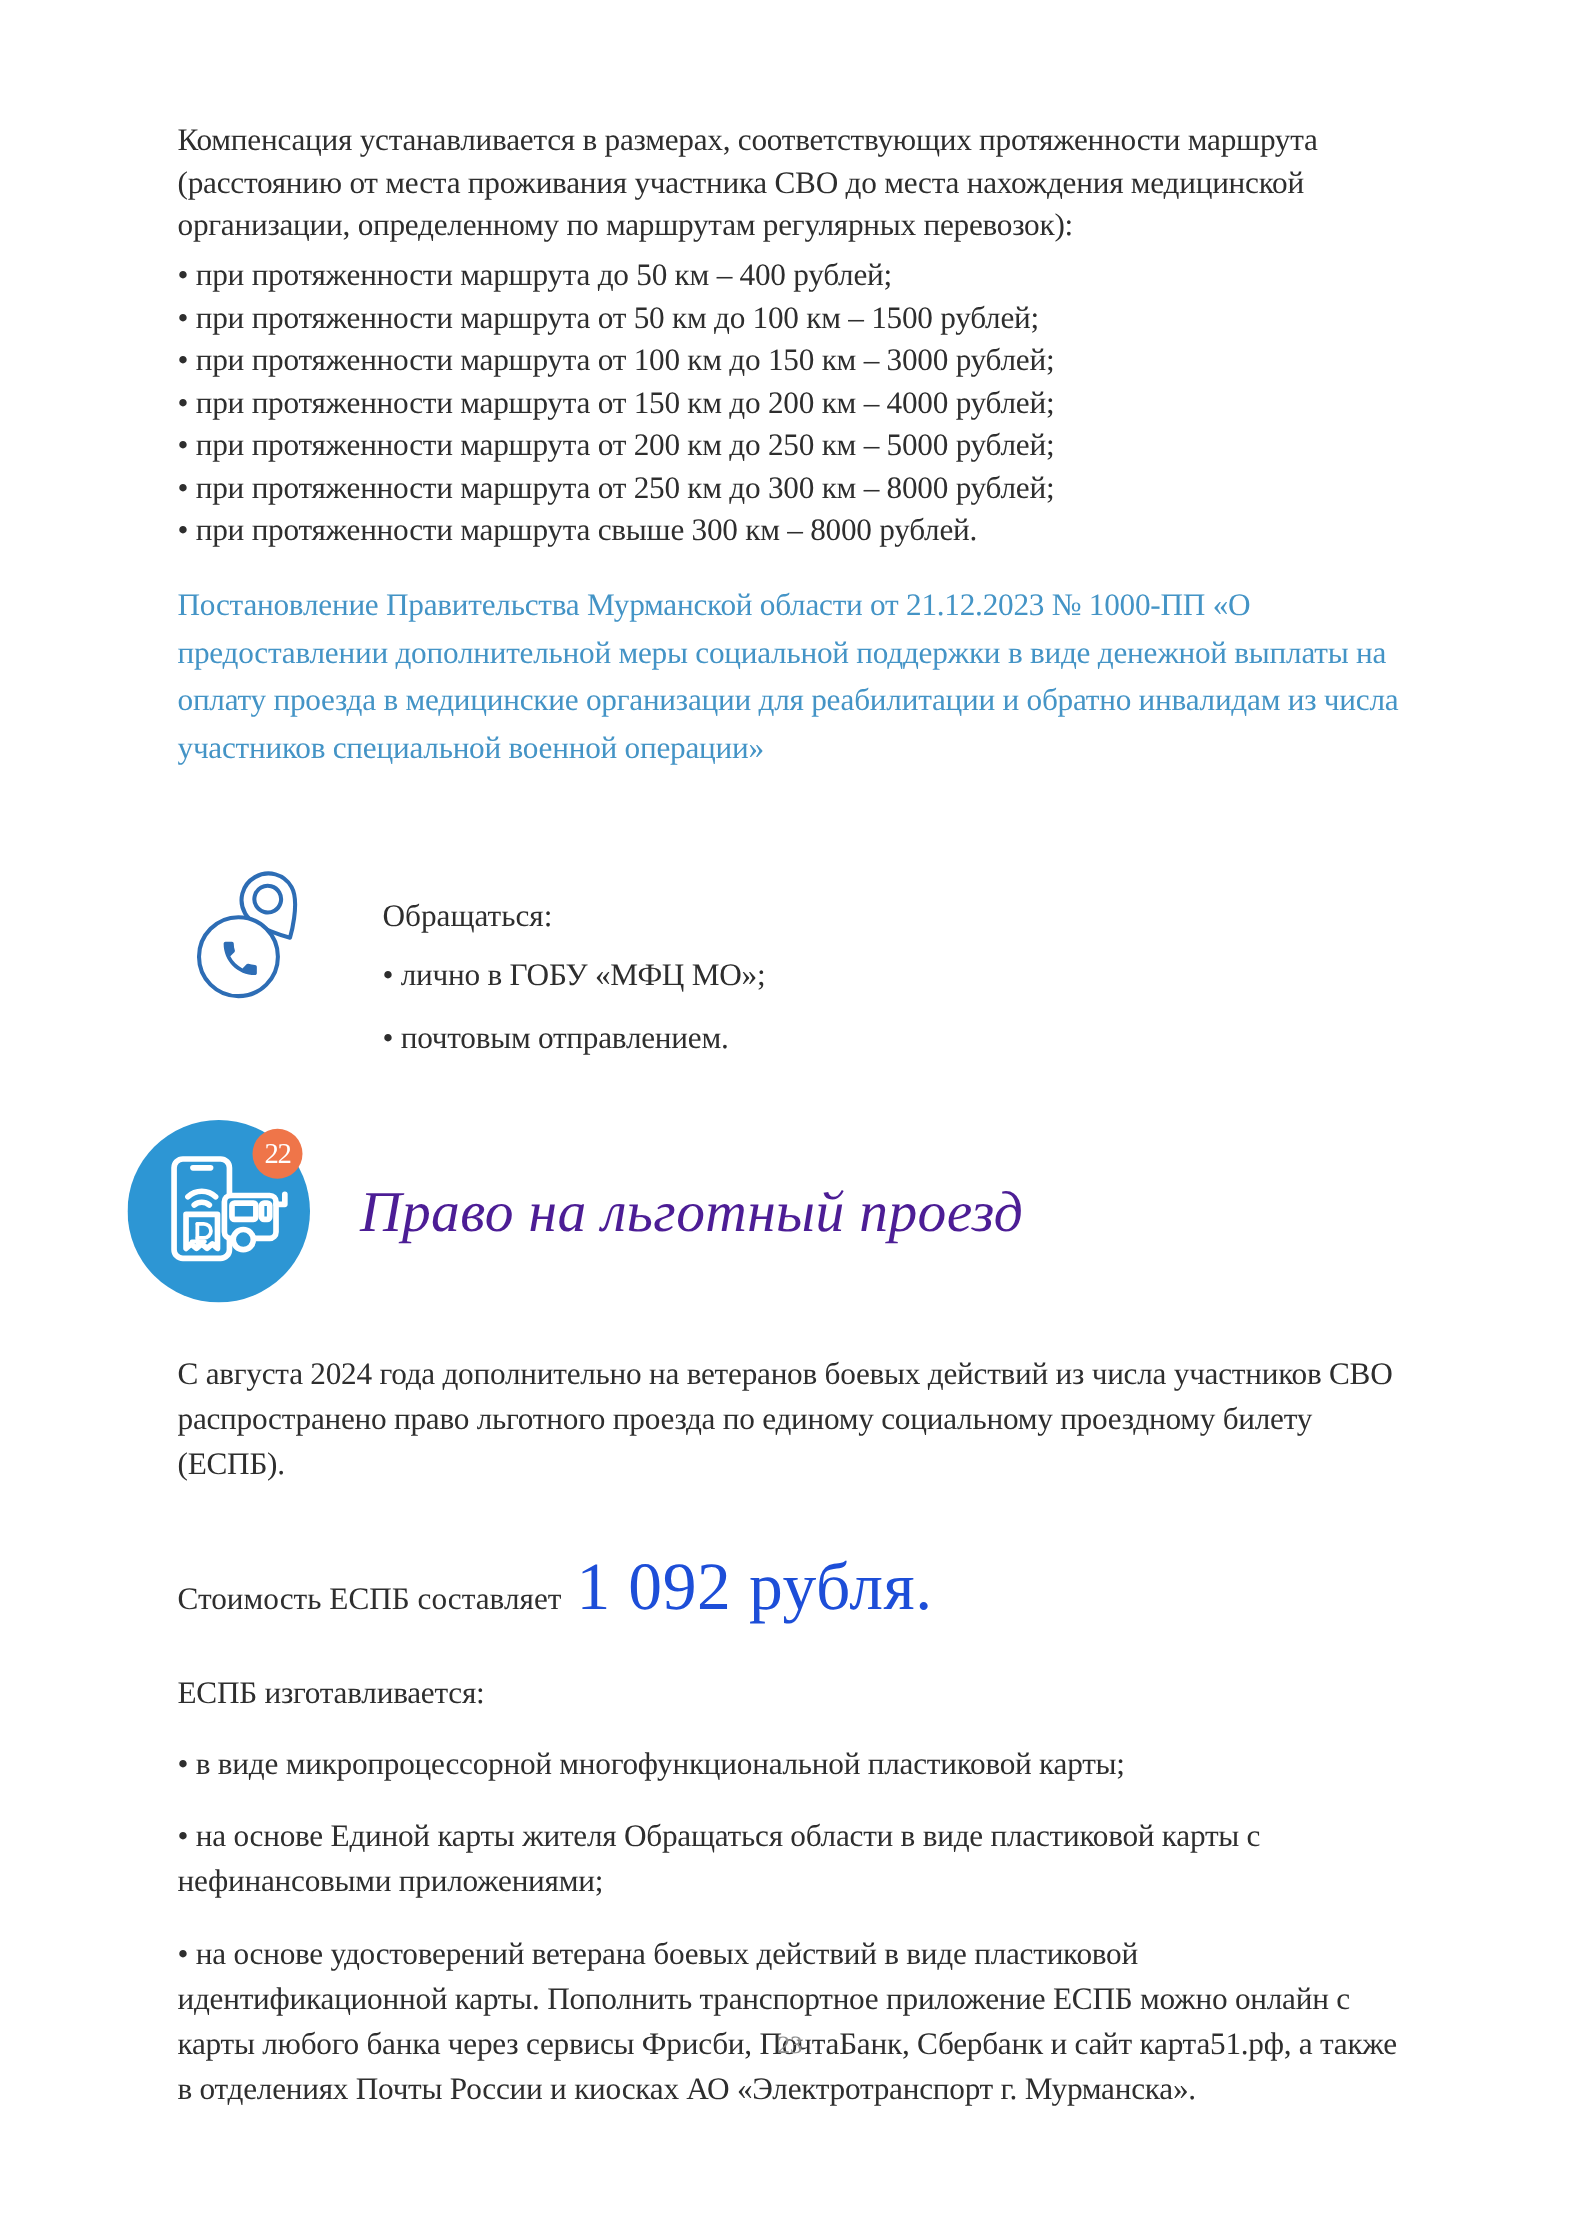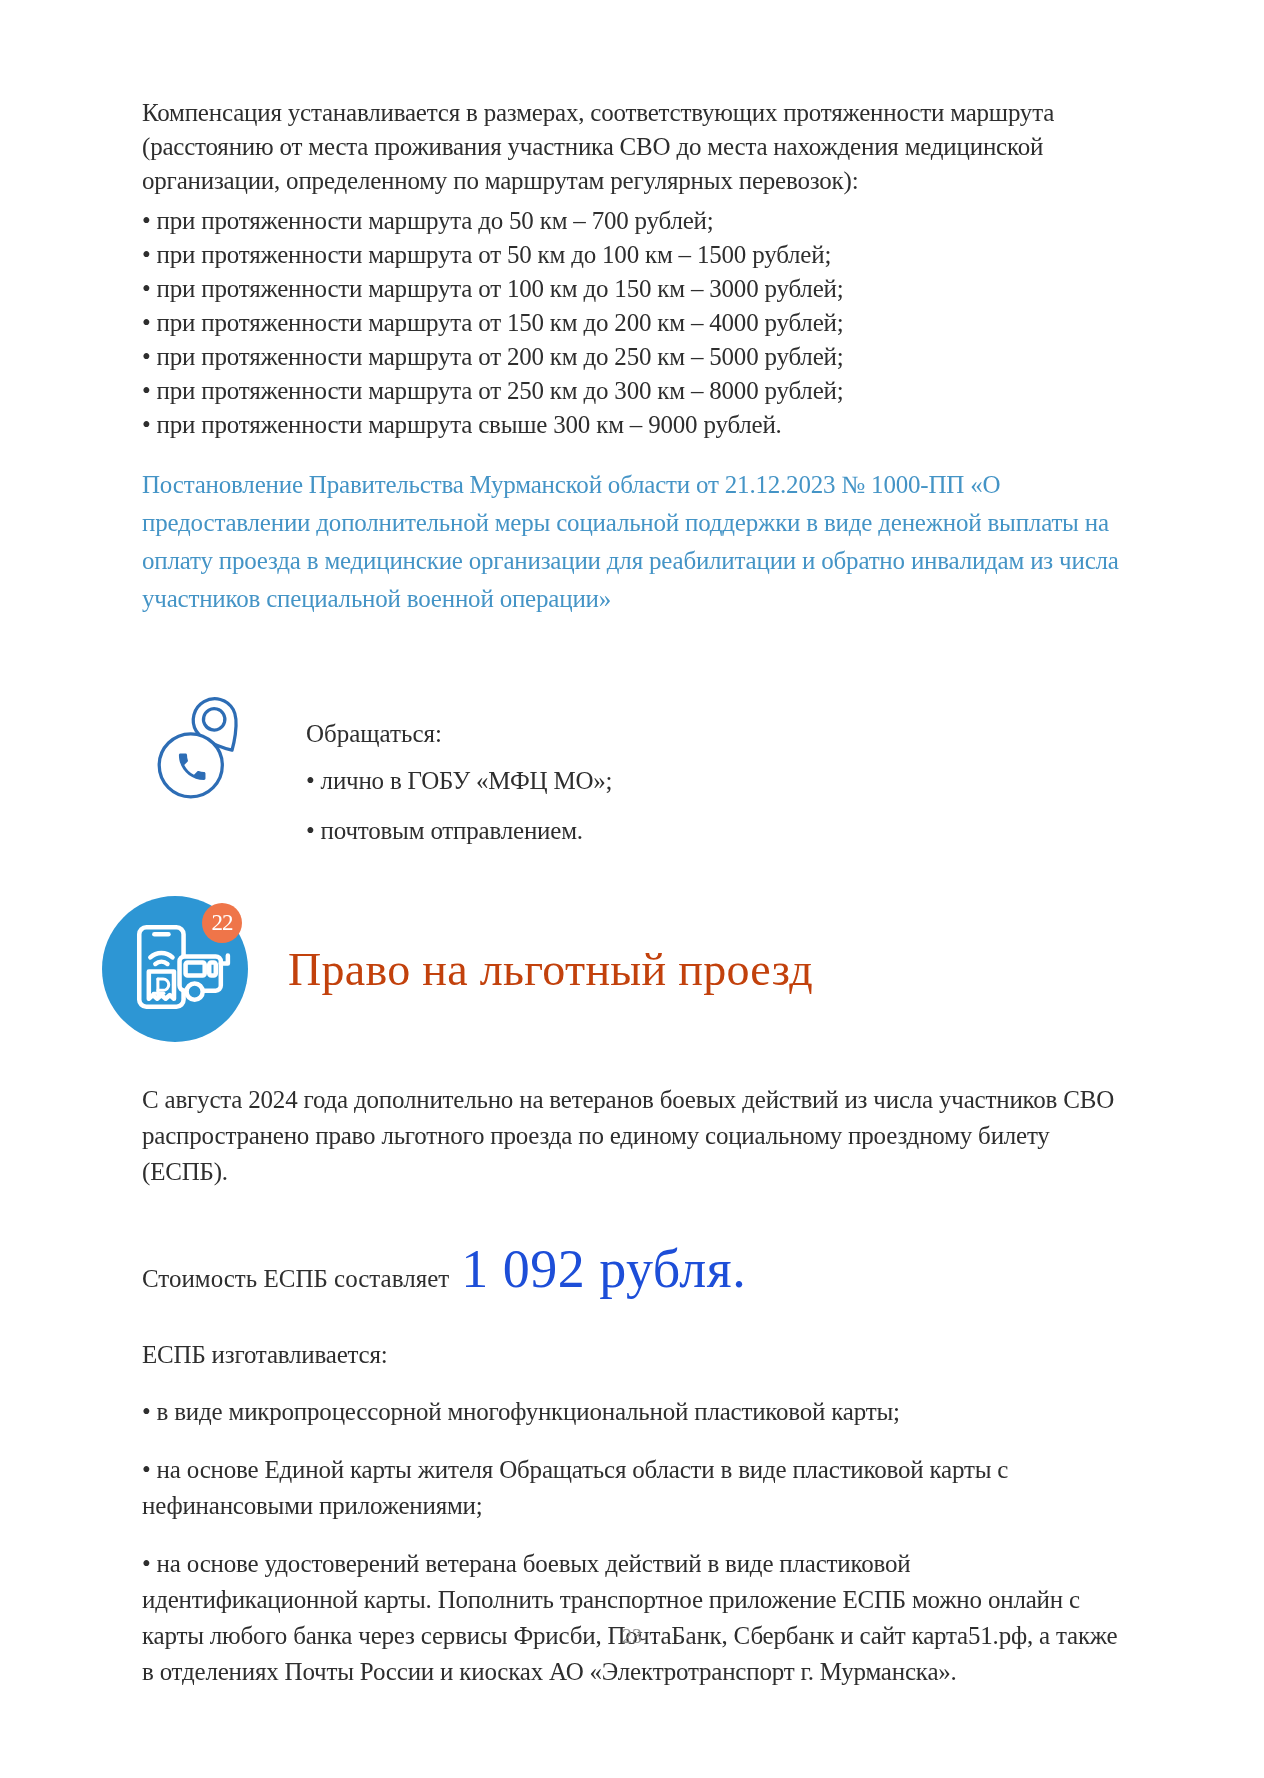--- a/index.html
+++ b/index.html
@@ -42,23 +42,24 @@
   .section-badge {
     position:absolute; left:100px; top:7px;
     width:40px; height:40px; border-radius:50%;
     background:#ef7549; color:#ffffff;
     font-size:23px; line-height:40px; text-align:center;
     letter-spacing:-1px;
   }
   .section-title {
     font-weight:normal;
     font-size:46px;
-    color:#c2410c;
+    color:#4c1d95;
     margin:0 0 0 40px;
     letter-spacing:0.3px;
+    font-style:italic;
   }
 
   .espb-intro { margin-top:40px; line-height:36px; }
 
   .cost-line { margin-top:52px; display:flex; align-items:baseline; }
   .cost-label { font-size:25px; }
   .cost-value { font-size:54px; line-height:1; color:#1d4ed8; margin-left:12px; letter-spacing:0.5px; }
 
   .made-label { margin-top:42px; }
   .made-list li { margin-top:22px; line-height:36px; }
@@ -71,27 +72,27 @@
 </style>
 </head>
 <body>
 
 <div class="page">
   <div class="content">
 
     <p class="body-text intro">Компенсация устанавливается в размерах, соответствующих протяженности маршрута (расстоянию от места проживания участника СВО до места нахождения медицинской организации, определенному по маршрутам регулярных перевозок):</p>
 
     <ul class="comp-list">
-      <li>при протяженности маршрута до 50 км – 700 рублей;</li>
+      <li>при протяженности маршрута до 50 км – 400 рублей;</li>
       <li>при протяженности маршрута от 50 км до 100 км – 1500 рублей;</li>
       <li>при протяженности маршрута от 100 км до 150 км – 3000 рублей;</li>
       <li>при протяженности маршрута от 150 км до 200 км – 4000 рублей;</li>
       <li>при протяженности маршрута от 200 км до 250 км – 5000 рублей;</li>
       <li>при протяженности маршрута от 250 км до 300 км – 8000 рублей;</li>
-      <li>при протяженности маршрута свыше 300 км – 9000 рублей.</li>
+      <li>при протяженности маршрута свыше 300 км – 8000 рублей.</li>
     </ul>
 
     <p class="body-text decree">Постановление Правительства Мурманской области от 21.12.2023 № 1000-ПП «О предоставлении дополнительной меры социальной поддержки в виде денежной выплаты на оплату проезда в медицинские организации для реабилитации и обратно инвалидам из числа участников специальной военной операции»</p>
 
     <div class="contact-row">
       <div class="contact-icon-wrap">
         <svg width="112" height="112" viewBox="0 0 110 110" aria-hidden="true">
           <g fill="none" stroke="#2d6db5" stroke-width="3.2" stroke-linecap="round" stroke-linejoin="round">
             <g transform="rotate(-30 68 34)">
               <path d="M68 8 c12 0 21 9.5 21 21 c0 14 -21 34 -21 34 c0 0 -21 -20 -21 -34 c0 -11.5 9 -21 21 -21 z"></path>

